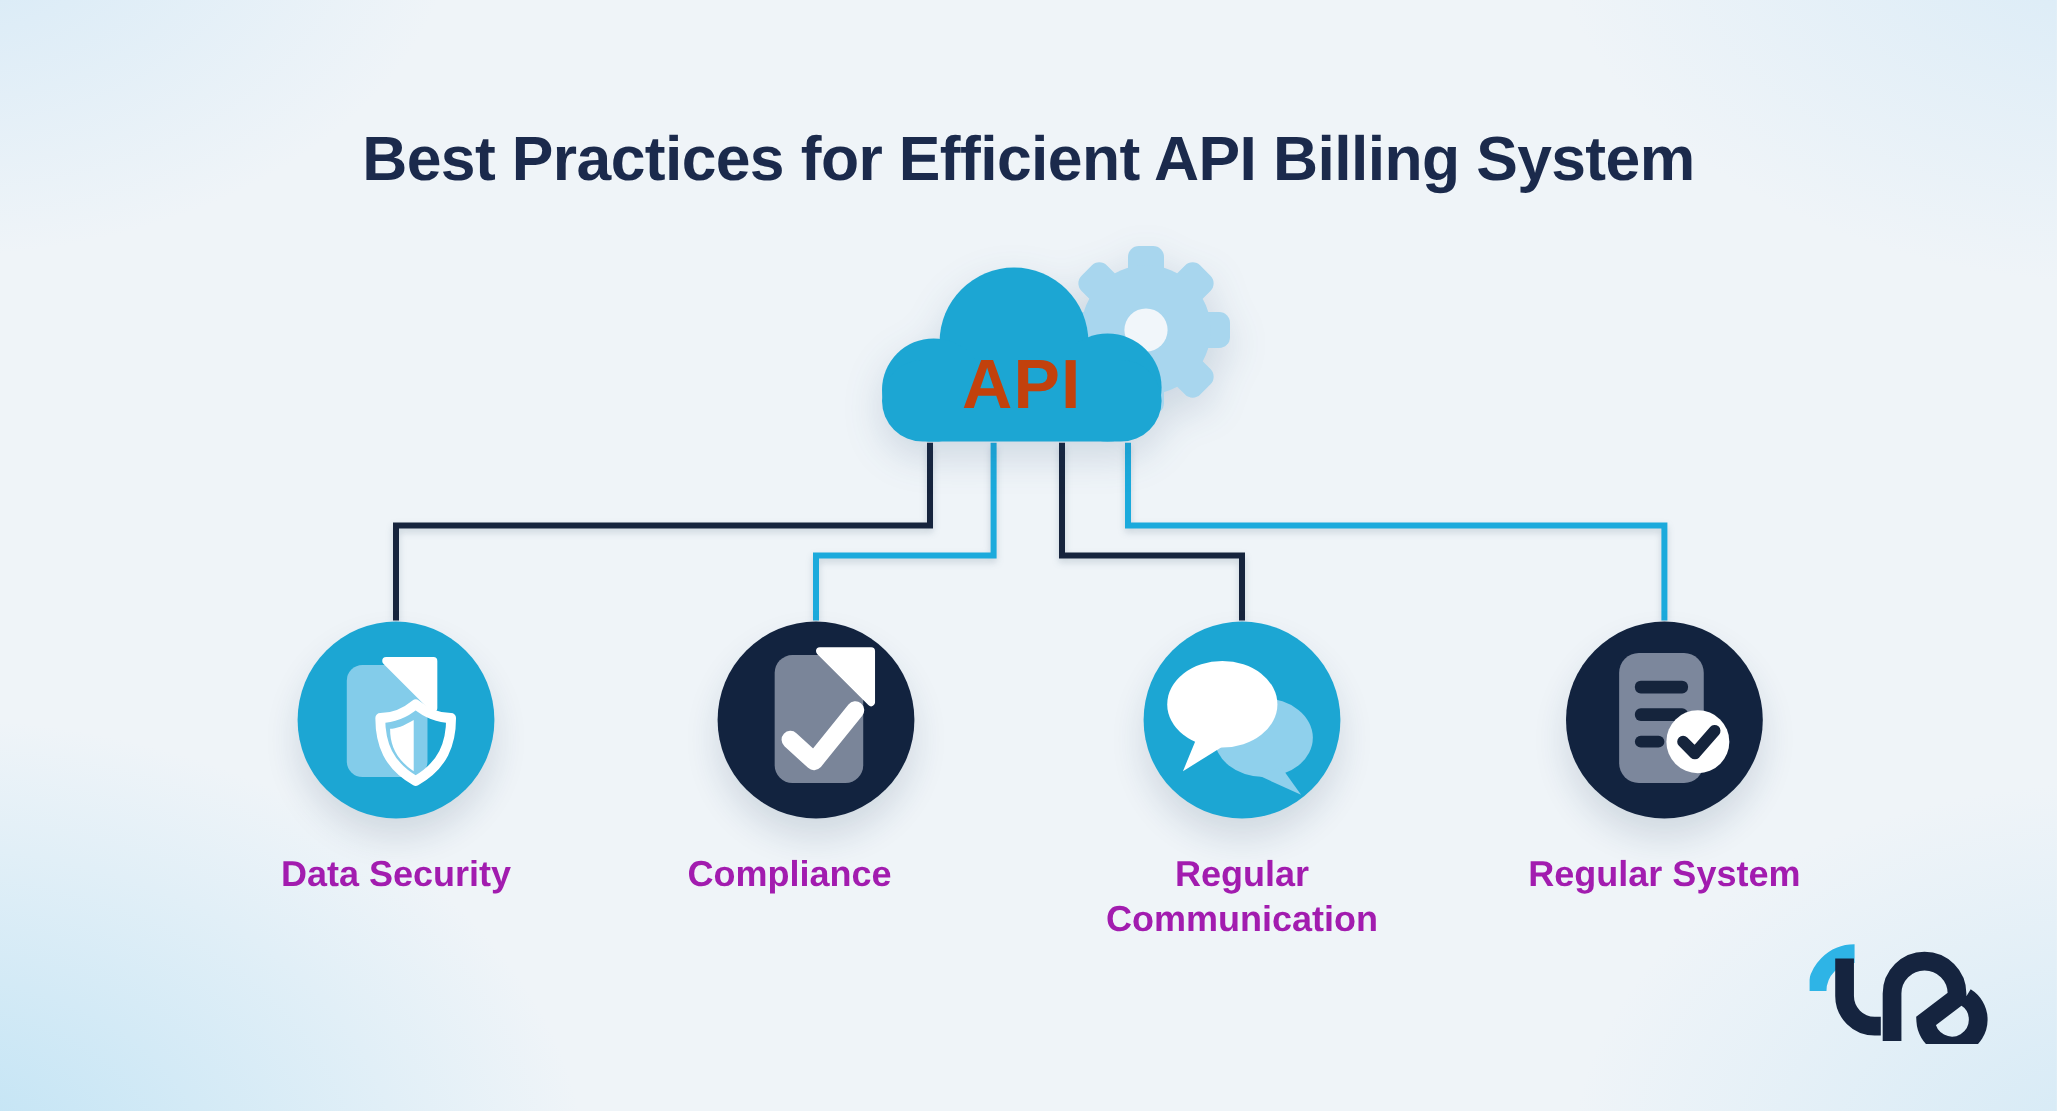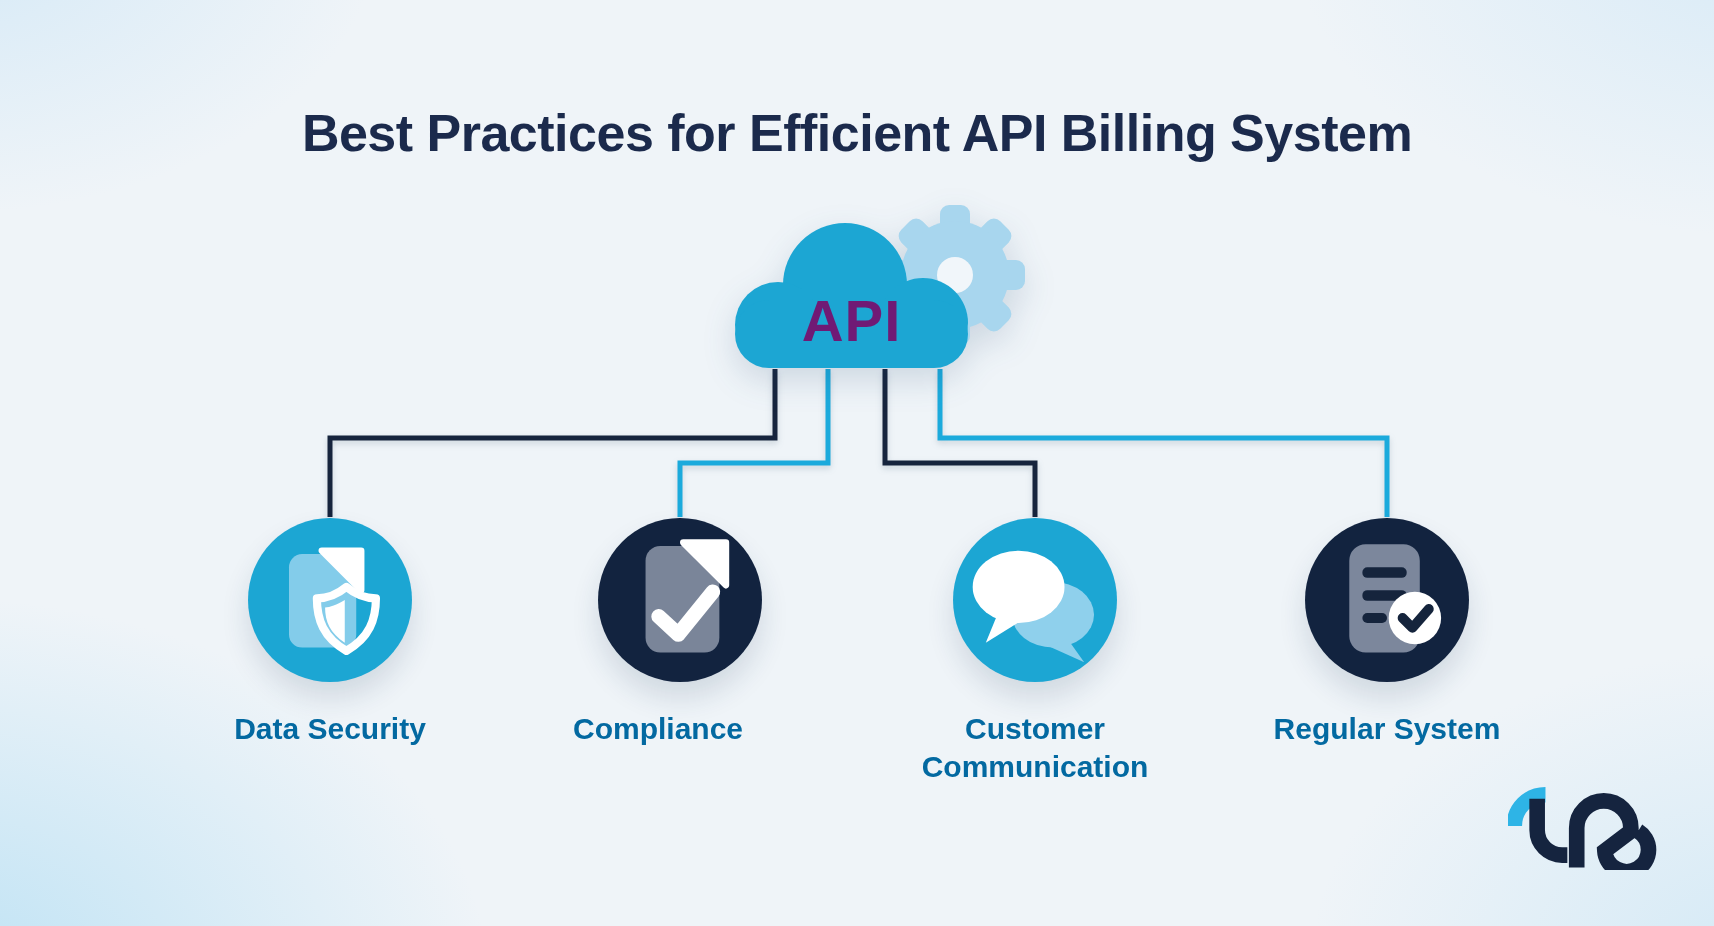--- a/index.html
+++ b/index.html
@@ -15,30 +15,30 @@
   }
   .abs{position:absolute;}
   .title{
     left:0;right:0;top:103px;text-align:center;
     font-size:52px;font-weight:700;letter-spacing:-0.5px;color:#1b2a4c;
   }
   .connectors{left:0;top:0;filter:drop-shadow(0 3px 3px rgba(30,60,90,.18));}
   .cloud-svg{left:650px;top:190px;filter:drop-shadow(0 12px 16px rgba(30,70,110,.16));}
   .cloud-label{
     left:735px;top:287px;width:233px;text-align:center;
-    font-size:58px;font-weight:700;color:#701a75;letter-spacing:1px;
+    font-size:58px;font-weight:700;color:#c2410c;letter-spacing:1px;
   }
   .node-circle{
     width:164px;height:164px;border-radius:50%;
     box-shadow:0 16px 28px rgba(25,60,95,.14);
   }
   .node-circle svg{position:absolute;left:0;top:0;}
   .node-label{
     width:310px;text-align:center;top:710px;
-    font-size:30px;line-height:38px;font-weight:700;color:#0369a1;
+    font-size:30px;line-height:38px;font-weight:700;color:#a21caf;
   }
   .logo{left:1508px;top:786px;}
 </style>
 </head>
 <body>
 
 <svg class="abs connectors" width="1714" height="926" viewBox="0 0 1714 926">
   <polyline points="775,369 775,438 330,438 330,517" fill="none" stroke="#16243d" stroke-width="5"></polyline>
   <polyline points="828,369 828,463 680,463 680,517" fill="none" stroke="#1baadc" stroke-width="5"></polyline>
   <polyline points="885,369 885,463 1035,463 1035,517" fill="none" stroke="#16243d" stroke-width="5"></polyline>
@@ -107,21 +107,21 @@
     <rect x="35" y="30" width="27" height="6.5" rx="3" fill="#15243c"></rect>
     <rect x="35" y="44" width="27" height="6.5" rx="3" fill="#15243c"></rect>
     <rect x="35" y="58" width="15" height="6" rx="3" fill="#15243c"></rect>
     <circle cx="67" cy="61" r="16" fill="#ffffff"></circle>
     <path d="M59.5 61 L65.5 67 L75.5 55.5" fill="none" stroke="#15243c" stroke-width="6" stroke-linecap="round" stroke-linejoin="round"></path>
   </svg>
 </div>
 
 <div class="abs node-label" style="left:175px;">Data Security</div>
 <div class="abs node-label" style="left:503px;">Compliance</div>
-<div class="abs node-label" style="left:880px;">Customer Communication</div>
+<div class="abs node-label" style="left:880px;">Regular Communication</div>
 <div class="abs node-label" style="left:1232px;">Regular System</div>
 
 <div class="abs title">Best Practices for Efficient API Billing System</div>
 
 <svg class="abs logo" width="152" height="84" viewBox="0 0 146 76">
   <path d="M6 36 A30 30 0 0 1 36 6" fill="none" stroke="#2eb4e6" stroke-width="15"></path>
   <path d="M28 10 L28 40 A24 24 0 0 0 52 64 L57 64" fill="none" stroke="#15243f" stroke-width="15"></path>
   <path d="M66 76 L66 38 A26 26 0 0 1 92 12 A26 26 0 0 1 118 38 L118 41 L93 60 A21 21 0 1 0 125 41" fill="none" stroke="#15243f" stroke-width="15"></path>
 </svg>
 

